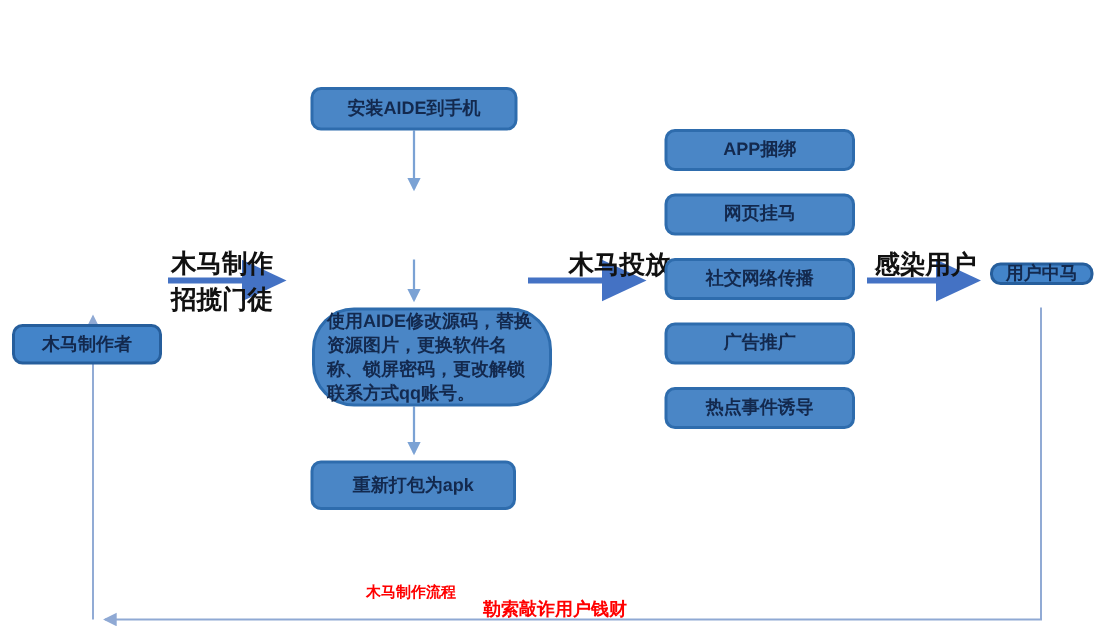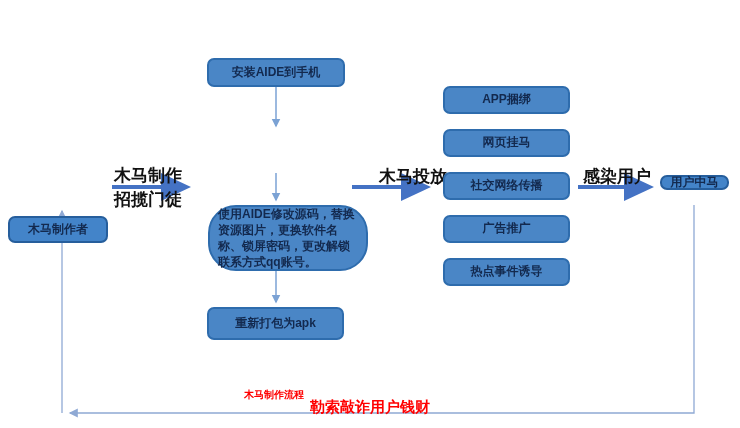--- a/index.html
+++ b/index.html
@@ -20,21 +20,21 @@
     line-height:16px;padding:3px 8px;
   }
   .edge-label{
     position:absolute;color:#111111;font-weight:bold;font-size:17px;
     width:74px;text-align:center;line-height:1.1;
   }
   .caption{
     position:absolute;color:#ff0000;font-weight:bold;text-align:center;
   }
   #caption-process{font-size:10px;width:120px;margin-top:28px;}
-  #caption-extort{font-size:15px;width:160px;}
+  #caption-extort{font-size:12px;width:160px;}
   svg{position:absolute;left:0;top:0;}
 </style>
 </head>
 <body>
 
 <div id="stage">
 
   <svg width="740" height="428">
     <defs>
       <marker id="mThick" markerWidth="8" markerHeight="8" refX="6" refY="3.5" orient="auto">

